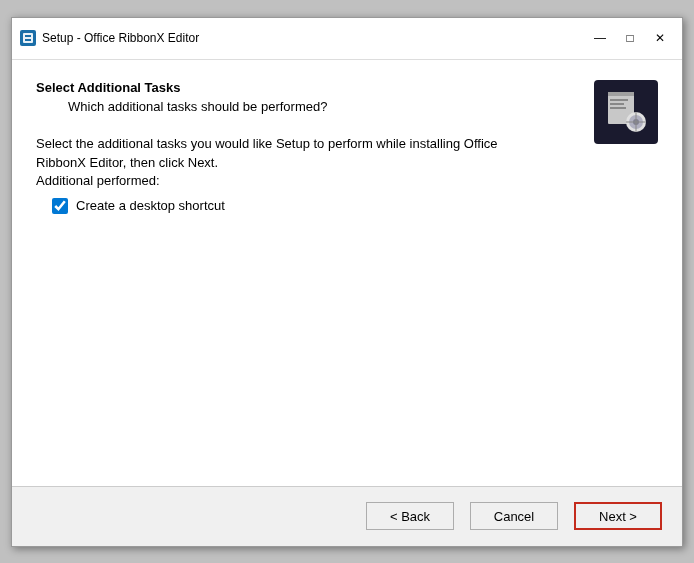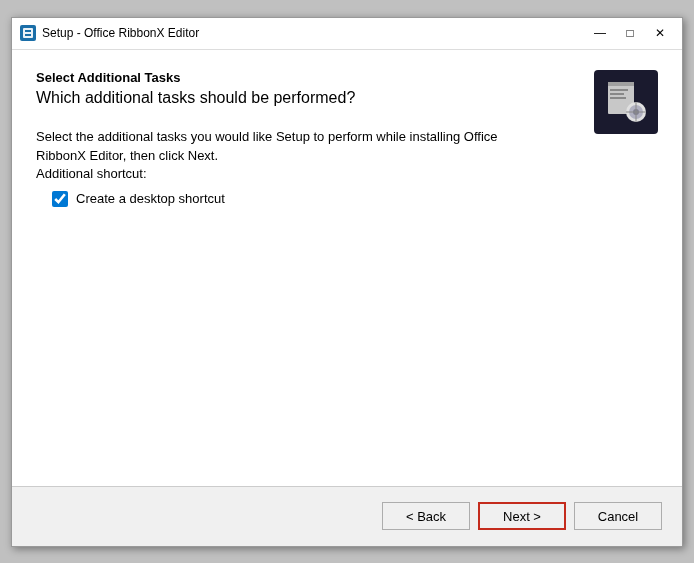--- a/index.html
+++ b/index.html
@@ -24,21 +24,21 @@
       height: 530px;
       background: #f0f0f0;
       border: 1px solid #999;
       box-shadow: 2px 2px 8px rgba(0,0,0,0.4);
       display: flex;
       flex-direction: column;
     }
 
     .title-bar {
       background: #fff;
-      height: 32px;
+      height: 42px;
       display: flex;
       align-items: center;
       padding: 0 8px;
       border-bottom: 1px solid #ddd;
       flex-shrink: 0;
     }
 
     .title-bar-icon {
       width: 16px;
       height: 16px;
@@ -87,23 +87,24 @@
     }
 
     .section-title {
       font-size: 13px;
       font-weight: bold;
       color: #000;
       margin-bottom: 4px;
     }
 
     .section-subtitle {
-      font-size: 16px;
+      font-size: 13px;
       color: #000;
       margin-bottom: 20px;
+      margin-left: 32px;
     }
 
     .description-text {
       font-size: 13px;
       color: #000;
       line-height: 1.5;
     }
 
     .additional-shortcuts-label {
       font-size: 13px;
@@ -144,21 +145,21 @@
     }
 
     .footer {
       height: 60px;
       background: #f0f0f0;
       border-top: 1px solid #ccc;
       display: flex;
       align-items: center;
       justify-content: flex-end;
       padding: 0 20px;
-      gap: 8px;
+      gap: 16px;
       flex-shrink: 0;
     }
 
     .footer-btn {
       width: 88px;
       height: 28px;
       background: #f0f0f0;
       border: 1px solid #adadad;
       cursor: pointer;
       font-size: 13px;
@@ -192,21 +193,21 @@
       <button class="title-bar-btn">□</button>
       <button class="title-bar-btn close">✕</button>
     </div>
   </div>
 
   <div class="content-area">
     <div class="main-content">
       <div class="section-title">Select Additional Tasks</div>
       <div class="section-subtitle">Which additional tasks should be performed?</div>
       <div class="description-text">Select the additional tasks you would like Setup to perform while installing Office RibbonX Editor, then click Next.</div>
-      <div class="additional-shortcuts-label">Additional shortcut:</div>
+      <div class="additional-shortcuts-label">Additional performed:</div>
       <div class="checkbox-row">
         <input type="checkbox" class="checkbox-input" checked="" style="">
         <span class="checkbox-label">Create a desktop shortcut</span>
       </div>
     </div>
     <div class="app-icon">
       <svg width="52" height="52" viewBox="0 0 52 52">
         <rect width="52" height="52" fill="#1a1a2e"></rect>
         <rect x="8" y="6" width="26" height="32" rx="1" fill="#c8c8c8"></rect>
         <rect x="8" y="6" width="26" height="4" fill="#a0a0a0"></rect>
@@ -217,16 +218,16 @@
         <ellipse cx="36" cy="36" rx="7" ry="7" fill="#b0b0c0"></ellipse>
         <ellipse cx="36" cy="36" rx="3" ry="3" fill="#808090"></ellipse>
         <line x1="36" y1="26" x2="36" y2="46" stroke="#888" stroke-width="1"></line>
         <line x1="26" y1="36" x2="46" y2="36" stroke="#888" stroke-width="1"></line>
       </svg>
     </div>
   </div>
 
   <div class="footer">
     <button class="footer-btn">&lt; Back</button>
+    <button class="footer-btn">Cancel</button>
     <button class="footer-btn next-btn">Next &gt;</button>
-    <button class="footer-btn">Cancel</button>
   </div>
 </div>
 
 </body></html>

